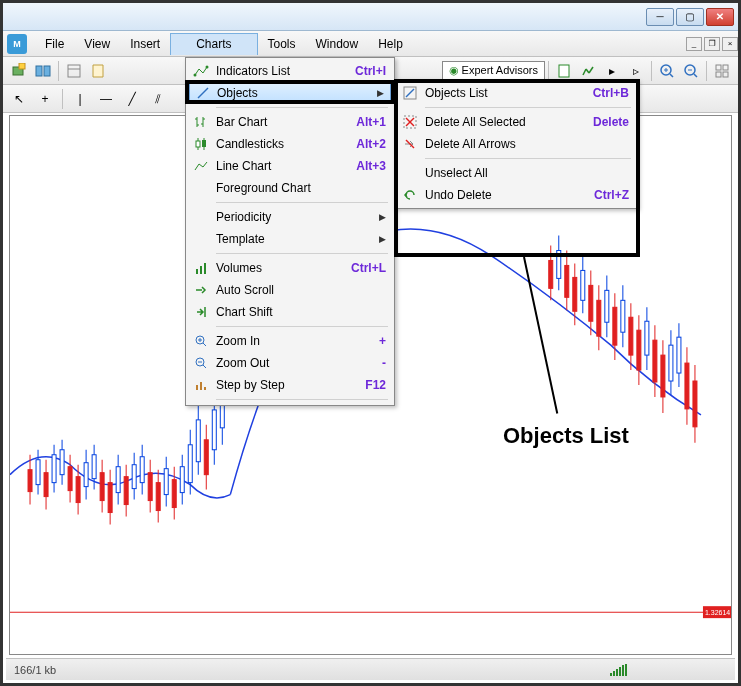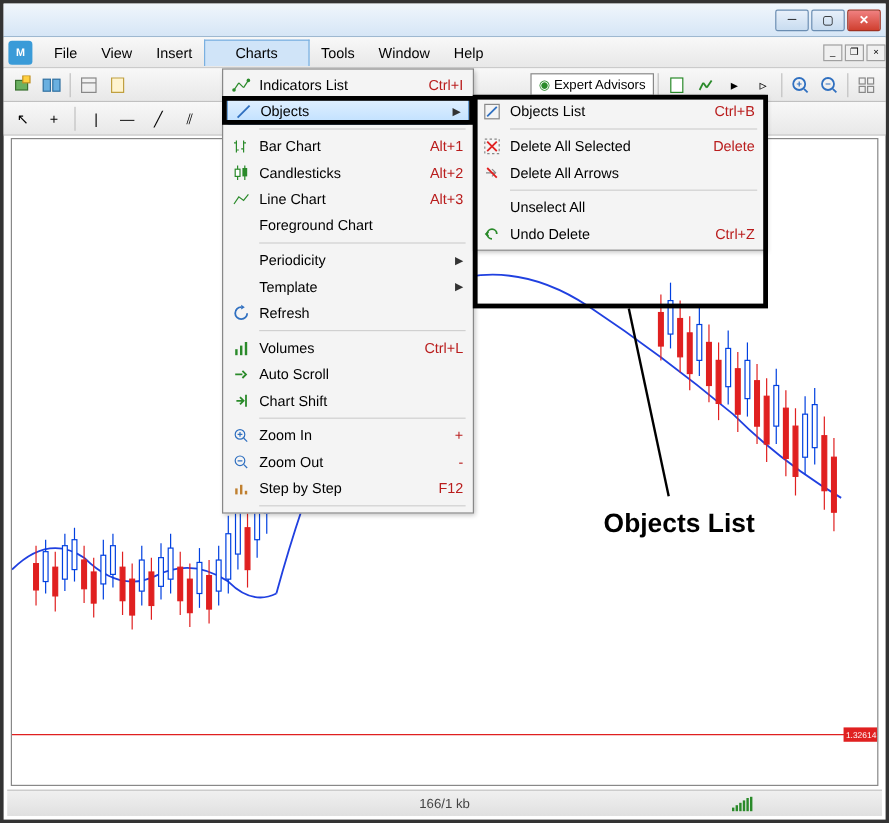--- a/index.html
+++ b/index.html
@@ -13,25 +13,25 @@
 .app-icon { width: 20px; height: 20px; background: #3a9bd8; border-radius: 3px; margin-right: 8px; display: flex; align-items: center; justify-content: center; color: #fff; font-size: 9px; font-weight: bold; }
 .menu-item { padding: 4px 10px; cursor: pointer; }
 .menu-item.open { background: #d0e4f8; border: 1px solid #7ab0e0; border-bottom: none; padding: 3px 25px 4px; }
 .subctrls { display: flex; gap: 2px; margin-left: auto; }
 .subbtn { width: 16px; height: 14px; border: 1px solid #a0a0a0; background: #f0f0f0; font-size: 8px; display: flex; align-items: center; justify-content: center; cursor: pointer; }
 .toolbar { height: 28px; background: linear-gradient(#f8f8f8, #e8e8e8); border-bottom: 1px solid #c0c0c0; display: flex; align-items: center; padding: 0 4px; gap: 0; }
 .tbtn { width: 24px; height: 22px; display: flex; align-items: center; justify-content: center; cursor: pointer; border: 1px solid transparent; }
 .tsep { width: 1px; height: 20px; background: #c0c0c0; margin: 0 3px; }
 .toolbar2 { height: 28px; background: linear-gradient(#f8f8f8, #e8e8e8); border-bottom: 1px solid #c0c0c0; display: flex; align-items: center; padding: 0 4px; gap: 2px; }
 .chart-area { position: absolute; left: 6px; right: 6px; top: 112px; bottom: 28px; background: #fff; border: 1px solid #888; }
-.statusbar { position: absolute; bottom: 3px; left: 3px; right: 3px; height: 22px; background: linear-gradient(#f0f0f0, #e0e0e0); border-top: 1px solid #c0c0c0; display: flex; align-items: center; justify-content: center; padding: 0 8px; gap: 8px; font-size: 11px; color: #444; }
+.statusbar { position: absolute; bottom: 3px; left: 3px; right: 3px; height: 22px; background: linear-gradient(#f0f0f0, #e0e0e0); border-top: 1px solid #c0c0c0; display: flex; align-items: center; justify-content: flex-start; padding: 0 8px; gap: 8px; font-size: 11px; color: #444; }
 .dropdown { position: absolute; left: 182px; top: 54px; width: 210px; background: #f4f4f4; border: 1px solid #888; box-shadow: 2px 2px 4px rgba(0,0,0,0.25); z-index: 10; padding: 2px; }
 .dd-item { display: flex; align-items: center; height: 22px; padding: 0 6px 0 28px; position: relative; cursor: pointer; }
 .dd-item.hl { background: linear-gradient(#e0f0ff, #c0e0ff); border: 1px solid #6aa0d8; border-radius: 2px; margin: 0 1px; padding-left: 27px; }
-.dd-item .shortcut { margin-left: auto; color: #b91c1c; }
+.dd-item .shortcut { margin-left: auto; color: #6d28d9; font-weight: bold; }
 .dd-item .arrow { margin-left: auto; color: #333; font-size: 9px; }
 .dd-sep { height: 1px; background: #d0d0d0; margin: 3px 4px 3px 28px; }
 .dd-icon { position: absolute; left: 4px; width: 18px; height: 18px; display: flex; align-items: center; justify-content: center; font-size: 11px; }
 .submenu { position: absolute; left: 391px; top: 76px; width: 244px; background: #f4f4f4; border: 1px solid #888; box-shadow: 2px 2px 4px rgba(0,0,0,0.25); z-index: 11; padding: 2px; }
 .frame-black { position: absolute; border: 4px solid #000; z-index: 12; pointer-events: none; }
 .annot { position: absolute; font-weight: bold; font-size: 22px; color: #000; z-index: 13; }
 .annot-line { position: absolute; width: 2px; background: #000; z-index: 12; transform-origin: top; }
 .bars { position: absolute; left: 604px; bottom: 4px; width: 24px; height: 12px; display: flex; align-items: flex-end; gap: 1px; }
 .bars span { width: 2px; background: #2a8a2a; }
 svg.chart-svg { width: 100%; height: 100%; display: block; }
@@ -408,29 +408,20 @@
       </div>
       <div class="dd-sep"></div>
       <div class="dd-item">
         <span>Periodicity</span>
         <span class="arrow">▶</span>
       </div>
       <div class="dd-item">
         <span>Template</span>
         <span class="arrow">▶</span>
       </div>
-      <div class="dd-item">
-        <span class="dd-icon">
-          <svg width="16" height="16">
-            <path d="M8 3 a5 5 0 1 0 5 5" fill="none" stroke="#3070c0" stroke-width="1.5"></path>
-            <path d="M8 1 L8 5 L11 3 z" fill="#3070c0"></path>
-          </svg>
-        </span>
-        <span>Refresh</span>
-      </div>
       <div class="dd-sep"></div>
       <div class="dd-item">
         <span class="dd-icon">
           <svg width="16" height="16">
             <rect x="3" y="9" width="2" height="5" fill="#2a8a2a"></rect>
             <rect x="7" y="6" width="2" height="8" fill="#2a8a2a"></rect>
             <rect x="11" y="3" width="2" height="11" fill="#2a8a2a"></rect>
           </svg>
         </span>
         <span>Volumes</span>

